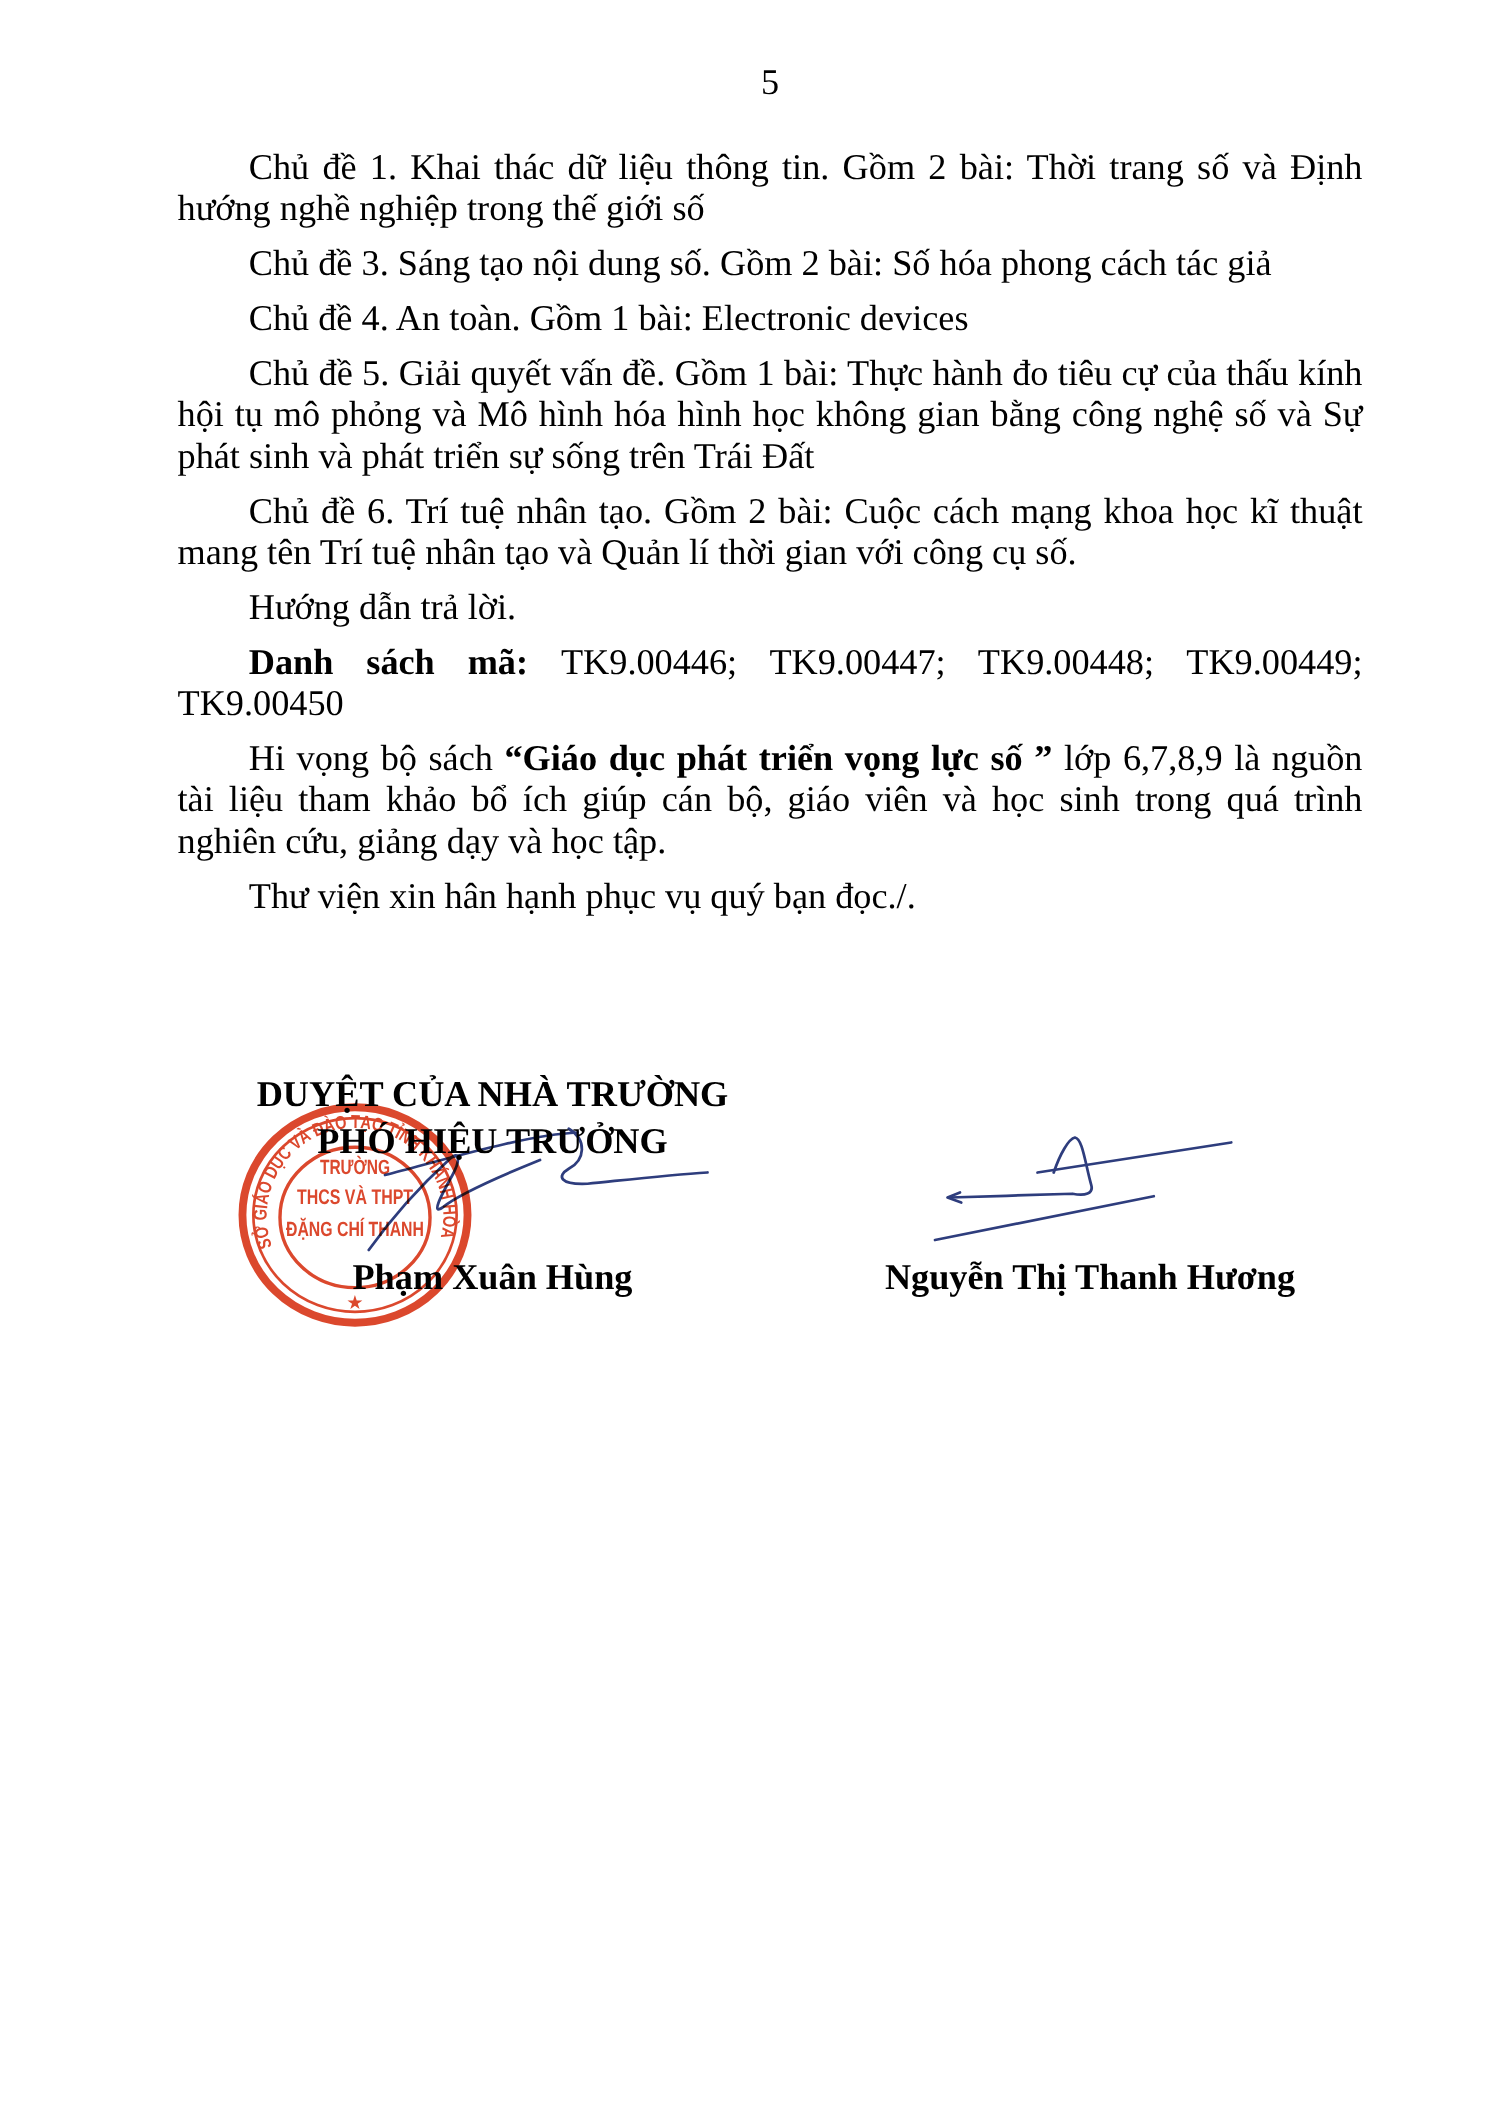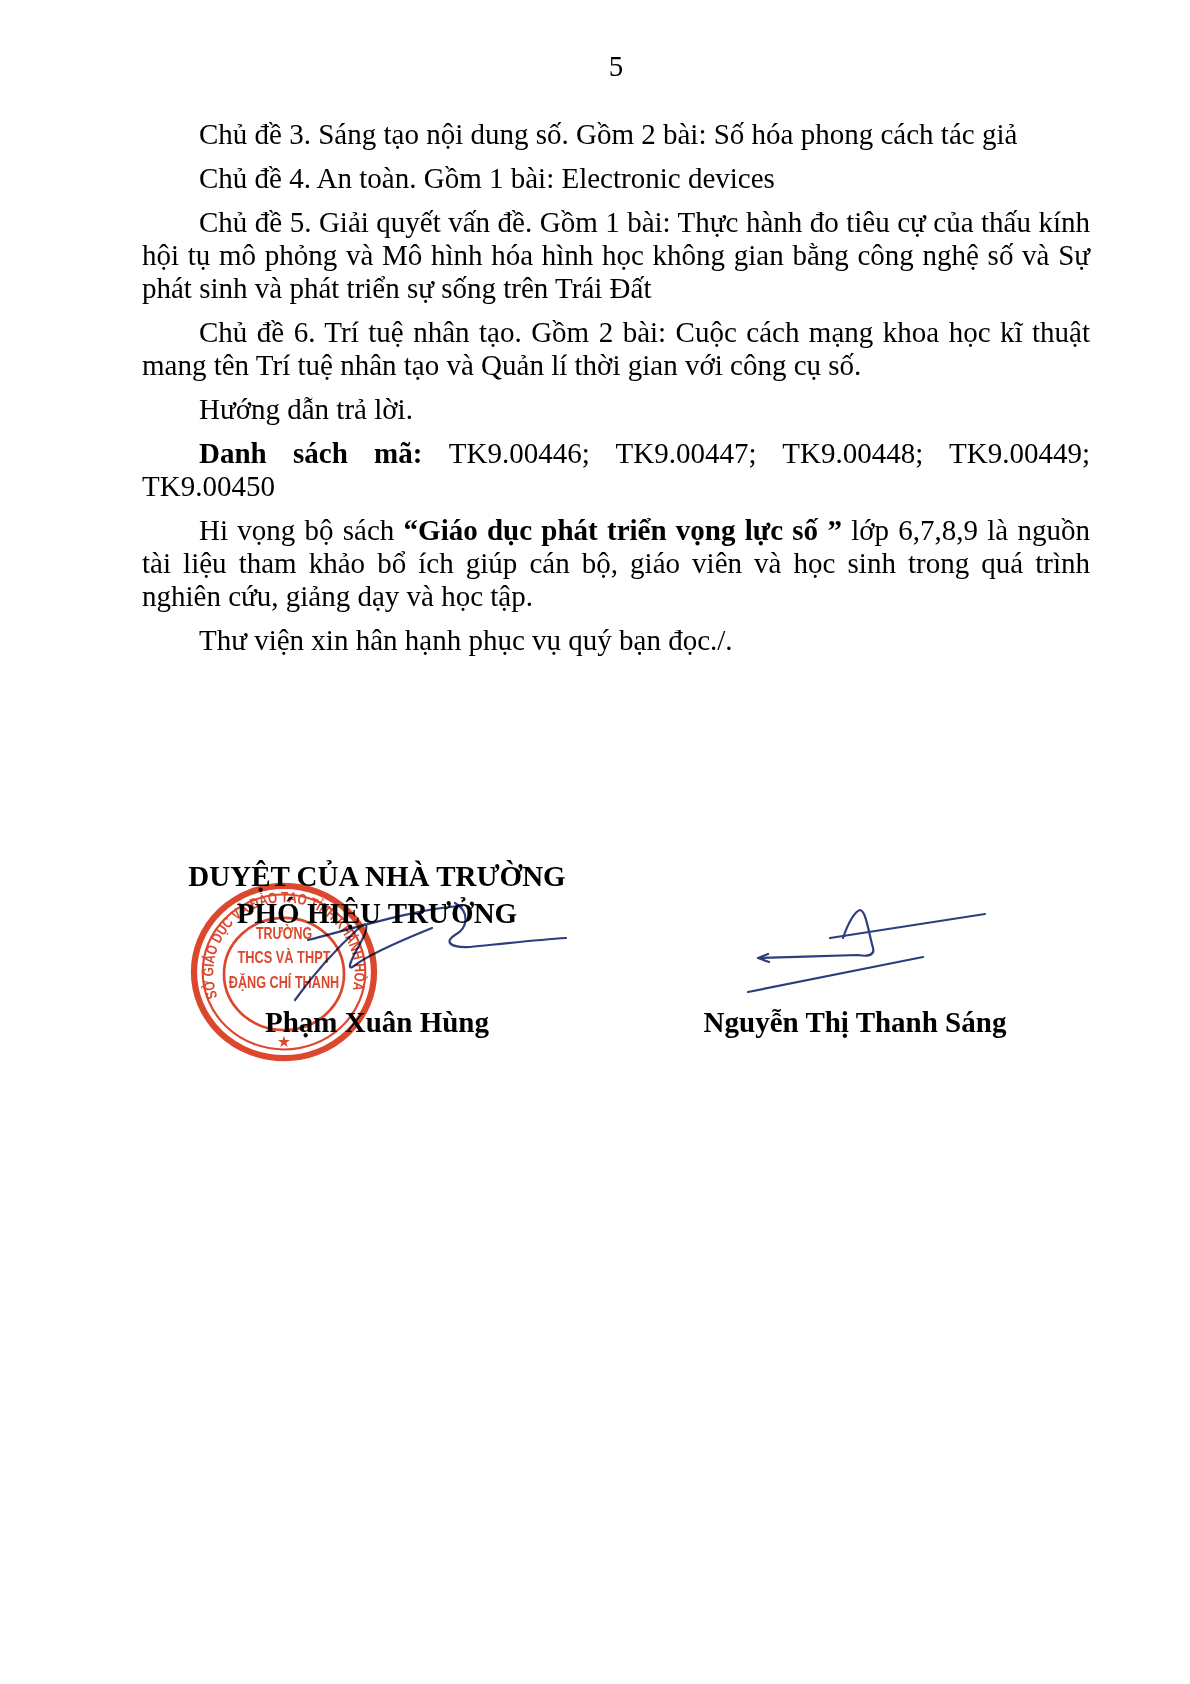--- a/index.html
+++ b/index.html
@@ -4,21 +4,21 @@
 <style>
   html,body{margin:0;padding:0;background:#ffffff;}
   body{width:1190px;height:1684px;position:relative;overflow:hidden;
        font-family:"Liberation Serif","DejaVu Serif",serif;color:#000;}
   .page-number{position:absolute;top:50px;left:142px;width:948px;
        text-align:center;font-size:29px;line-height:33px;}
   .content{position:absolute;top:118px;left:142px;width:948px;
        font-size:29px;line-height:33px;text-align:justify;}
   .content p{margin:0 0 11px 0;text-indent:57px;}
   .content .b{font-weight:bold;}
-  .sig-section{position:absolute;top:858px;left:142px;width:948px;height:250px;
+  .sig-section{position:absolute;top:858px;left:159px;width:948px;height:250px;
        font-size:29px;font-weight:bold;}
   .sig-col{position:absolute;top:0;height:250px;text-align:center;}
   .sig-col.left{left:0;width:470px;}
   .sig-col.right{left:478px;width:470px;}
   .sig-title{line-height:37px;}
   .sig-name{position:absolute;top:146px;left:0;width:100%;text-align:center;line-height:37px;}
   .stamp{position:absolute;left:186px;top:881px;width:196px;height:182px;
        mix-blend-mode:multiply;opacity:.93;}
   .stamp ellipse{fill:none;stroke:var(--stamp-color);}
   .stamp text{fill:var(--stamp-color);font-family:"Liberation Sans","DejaVu Sans",sans-serif;
@@ -28,38 +28,39 @@
        stroke-linecap:round;stroke-linejoin:round;}
   .sig-ink-left{left:255px;top:895px;width:320px;height:115px;}
   .sig-ink-right{left:670px;top:905px;width:320px;height:120px;}
 </style>
 </head>
 <body>
 
 <div class="page-number">5</div>
 
 <div class="content">
+    <p><span>Chủ đề 1. Khai thác dữ liệu thông tin. Gồm 2 bài: Thời trang số và Định hướng nghề nghiệp trong thế giới số</span></p>
     <p><span>Chủ đề 3. Sáng tạo nội dung số. Gồm 2 bài: Số hóa phong cách tác giả</span></p>
     <p><span>Chủ đề 4. An toàn. Gồm 1 bài: Electronic devices</span></p>
     <p><span>Chủ đề 5. Giải quyết vấn đề. Gồm 1 bài: Thực hành đo tiêu cự của thấu kính hội tụ mô phỏng và Mô hình hóa hình học không gian bằng công nghệ số và Sự phát sinh và phát triển sự sống trên Trái Đất</span></p>
     <p><span>Chủ đề 6. Trí tuệ nhân tạo. Gồm 2 bài: Cuộc cách mạng khoa học kĩ thuật mang tên Trí tuệ nhân tạo và Quản lí thời gian với công cụ số.</span></p>
     <p><span>Hướng dẫn trả lời.</span></p>
     <p><span class="b">Danh sách mã: </span><span>TK9.00446; TK9.00447; TK9.00448; TK9.00449; TK9.00450</span></p>
     <p><span>Hi vọng bộ sách </span><span class="b">“Giáo dục phát triển vọng lực số ”</span><span> lớp 6,7,8,9 là nguồn tài liệu tham khảo bổ ích giúp cán bộ, giáo viên và học sinh trong quá trình nghiên cứu, giảng dạy và học tập.</span></p>
     <p><span>Thư viện xin hân hạnh phục vụ quý bạn đọc./.</span></p>
   </div>
 
 <div class="sig-section">
   <div class="sig-col left">
     <div class="sig-title">DUYỆT CỦA NHÀ TRƯỜNG</div>
     <div class="sig-title">PHÓ HIỆU TRƯỞNG</div>
     <div class="sig-name">Phạm Xuân Hùng</div>
   </div>
   <div class="sig-col right">
-    <div class="sig-name">Nguyễn Thị Thanh Sáng</div>
+    <div class="sig-name">Nguyễn Thị Thanh Hương</div>
   </div>
 </div>
 
 <svg class="stamp" viewBox="0 0 200 188" xmlns="http://www.w3.org/2000/svg" aria-hidden="true">
   <ellipse cx="100" cy="94" rx="93" ry="89" stroke-width="6.5"></ellipse>
   <ellipse cx="100" cy="94" rx="84" ry="80" stroke-width="2.2"></ellipse>
   <ellipse cx="100" cy="96" rx="62" ry="58" stroke-width="2.8"></ellipse>
   <defs>
     <path id="ringArc" d="M 31.4,120 A 73,73 0 1,1 168.6,120" fill="none"></path>
   </defs>

